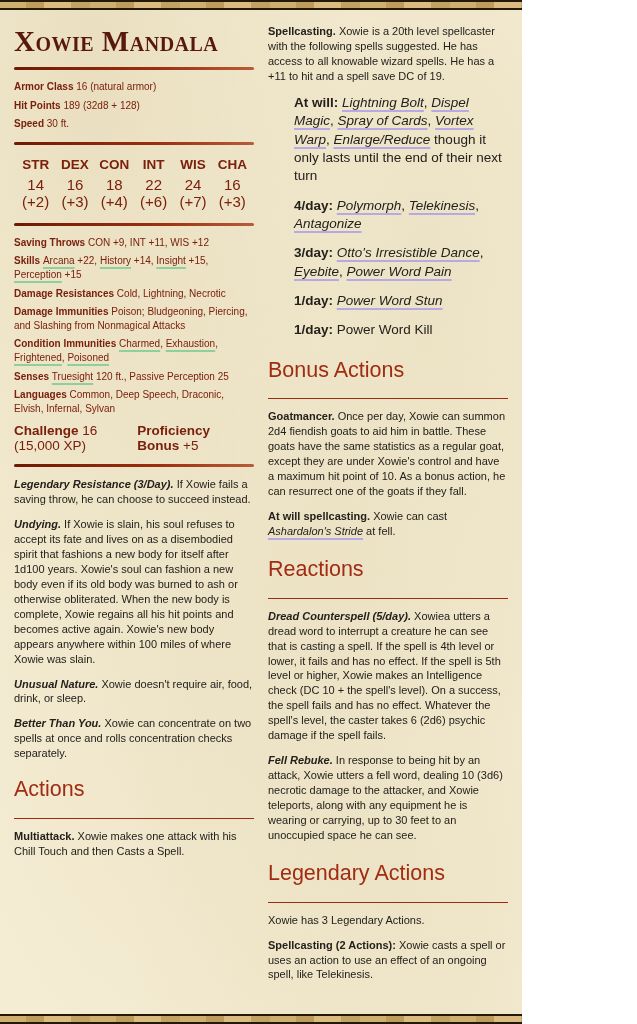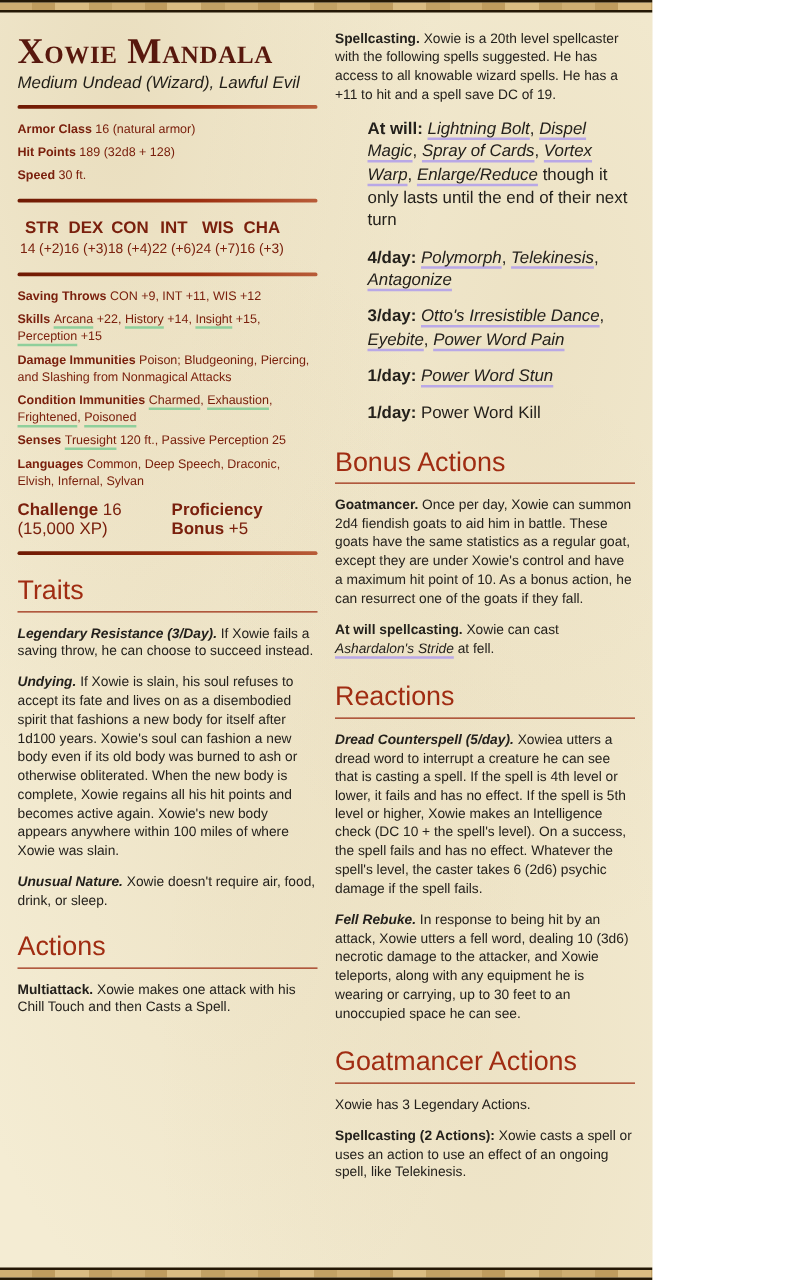--- a/index.html
+++ b/index.html
@@ -22,26 +22,26 @@
   .subtitle{font-style:italic;font-size:13.5px;color:#211e18;margin-top:2px;}
 
   .rule{height:3px;border-radius:2px;margin:11px 0 10px 0;
     background:linear-gradient(90deg,#6f1a03,#9c2f10 60%,#b85c38);}
 
   .prop{margin:4px 0;font-size:10px;line-height:1.42;color:#7a200d;}
   .plabel{font-weight:700;}
 
   .abilities{display:flex;text-align:center;color:#7a200d;padding:2px 2px;}
   .ab-name{font-weight:700;font-size:13.5px;}
-  .ab-val{font-size:11px;margin-top:4px;}
+  .ab-val{font-size:15px;margin-top:4px;}
 
   .challenge-row{display:flex;font-size:13.5px;color:#7a200d;margin:7px 0 2px 0;}
   .challenge-row .prof{margin-left:auto;margin-right:10px;}
 
-  h2{font-size:21.5px;font-weight:400;color:#a02c12;margin:17px 0 10px 0;padding-bottom:4px;
+  h2{font-size:21.5px;font-weight:400;color:#a02c12;margin:17px 0 10px 0;padding-bottom:16px;
      border-bottom:1.5px solid #9c2b10;line-height:1.1;}
   .col.right h2{margin-top:19px;}
 
   .body-p{font-size:11px;line-height:1.36;color:#24211c;margin:0 0 10px 0;}
   .spell-line{font-size:13.5px;line-height:1.36;color:#24211c;margin:0 0 11px 26px;}
   .col.right .top-block{margin-top:8px;}
 
   .run-b{font-weight:700;}
   .run-bi{font-weight:700;font-style:italic;}
   .run-glink{text-decoration:underline;text-decoration-color:#8fcf9b;text-decoration-thickness:1.5px;
@@ -52,21 +52,20 @@
 </head>
 <body>
 
 <div class="page">
   <div class="bar"></div>
 
   <div class="content">
 
     <div class="col left">
       <h1>Xowie Mandala</h1>
-      <div class="subtitle">Medium Undead (Wizard), Lawful Evil</div>
 
       <div class="rule"></div>
 
       <p class="prop"><span class="plabel">Armor Class</span> <span>16 (natural armor)</span></p>
       <p class="prop"><span class="plabel">Hit Points</span> <span>189 (32d8 + 128)</span></p>
       <p class="prop"><span class="plabel">Speed</span> <span>30 ft.</span></p>
 
       <div class="rule"></div>
 
       <div class="abilities">
@@ -93,36 +92,37 @@
         <div class="ab">
             <div class="ab-name">CHA</div>
             <div class="ab-val">16 (+3)</div>
           </div>
       </div>
 
       <div class="rule"></div>
 
       <p class="prop"><span class="run-b">Saving Throws </span><span class="run-p">CON +9, INT +11, WIS +12</span></p>
       <p class="prop"><span class="run-b">Skills </span><span class="run-glink">Arcana</span><span class="run-p"> +22, </span><span class="run-glink">History</span><span class="run-p"> +14, </span><span class="run-glink">Insight</span><span class="run-p"> +15, </span><span class="run-glink">Perception</span><span class="run-p"> +15</span></p>
+      <p class="prop"><span class="run-b">Damage Resistances </span><span class="run-p">Cold, Lightning, Necrotic</span></p>
       <p class="prop"><span class="run-b">Damage Immunities </span><span class="run-p">Poison; Bludgeoning, Piercing, and Slashing from Nonmagical Attacks</span></p>
       <p class="prop"><span class="run-b">Condition Immunities </span><span class="run-glink">Charmed</span><span class="run-p">, </span><span class="run-glink">Exhaustion</span><span class="run-p">, </span><span class="run-glink">Frightened</span><span class="run-p">, </span><span class="run-glink">Poisoned</span></p>
       <p class="prop"><span class="run-b">Senses </span><span class="run-glink">Truesight</span><span class="run-p"> 120 ft., Passive Perception 25</span></p>
       <p class="prop"><span class="run-b">Languages </span><span class="run-p">Common, Deep Speech, Draconic, Elvish, Infernal, Sylvan</span></p>
 
       <div class="challenge-row">
         <span class="chal"><span class="run-b">Challenge </span><span class="run-p">16 (15,000 XP)</span></span>
         <span class="prof"><span class="run-b">Proficiency Bonus </span><span class="run-p">+5</span></span>
       </div>
 
       <div class="rule"></div>
 
-      <h2>Traits</h2>
       <p class="body-p"><span class="run-bi">Legendary Resistance (3/Day).</span><span class="run-p"> If Xowie fails a saving throw, he can choose to succeed instead.</span></p>
       <p class="body-p"><span class="run-bi">Undying.</span><span class="run-p"> If Xowie is slain, his soul refuses to accept its fate and lives on as a disembodied spirit that fashions a new body for itself after 1d100 years. Xowie's soul can fashion a new body even if its old body was burned to ash or otherwise obliterated. When the new body is complete, Xowie regains all his hit points and becomes active again. Xowie's new body appears anywhere within 100 miles of where Xowie was slain.</span></p>
       <p class="body-p"><span class="run-bi">Unusual Nature.</span><span class="run-p"> Xowie doesn't require air, food, drink, or sleep.</span></p>
+      <p class="body-p"><span class="run-bi">Better Than You.</span><span class="run-p"> Xowie can concentrate on two spells at once and rolls concentration checks separately.</span></p>
 
       <h2>Actions</h2>
       <p class="body-p"><span class="run-b">Multiattack.</span><span class="run-p"> Xowie makes one attack with his Chill Touch and then Casts a Spell.</span></p>
 
     </div>
 
     <div class="col right">
       <p class="body-p top-block"><span class="run-b">Spellcasting.</span><span class="run-p"> Xowie is a 20th level spellcaster with the following spells suggested. He has access to all knowable wizard spells. He has a +11 to hit and a spell save DC of 19.</span></p>
 
       <p class="spell-line"><span class="run-b">At will:</span><span class="run-p"> </span><span class="run-plink">Lightning Bolt</span><span class="run-p">, </span><span class="run-plink">Dispel Magic</span><span class="run-p">, </span><span class="run-plink">Spray of Cards</span><span class="run-p">, </span><span class="run-plink">Vortex Warp</span><span class="run-p">, </span><span class="run-plink">Enlarge/Reduce</span><span class="run-p"> though it only lasts until the end of their next turn</span></p>
@@ -132,21 +132,21 @@
       <p class="spell-line"><span class="run-b">1/day:</span><span class="run-p"> Power Word Kill</span></p>
 
       <h2>Bonus Actions</h2>
       <p class="body-p"><span class="run-b">Goatmancer.</span><span class="run-p"> Once per day, Xowie can summon 2d4 fiendish goats to aid him in battle. These goats have the same statistics as a regular goat, except they are under Xowie's control and have a maximum hit point of 10. As a bonus action, he can resurrect one of the goats if they fall.</span></p>
       <p class="body-p"><span class="run-b">At will spellcasting.</span><span class="run-p"> Xowie can cast </span><span class="run-plink">Ashardalon's Stride</span><span class="run-p"> at fell.</span></p>
 
       <h2>Reactions</h2>
       <p class="body-p"><span class="run-bi">Dread Counterspell (5/day).</span><span class="run-p"> Xowiea utters a dread word to interrupt a creature he can see that is casting a spell. If the spell is 4th level or lower, it fails and has no effect. If the spell is 5th level or higher, Xowie makes an Intelligence check (DC 10 + the spell's level). On a success, the spell fails and has no effect. Whatever the spell's level, the caster takes 6 (2d6) psychic damage if the spell fails.</span></p>
       <p class="body-p"><span class="run-bi">Fell Rebuke.</span><span class="run-p"> In response to being hit by an attack, Xowie utters a fell word, dealing 10 (3d6) necrotic damage to the attacker, and Xowie teleports, along with any equipment he is wearing or carrying, up to 30 feet to an unoccupied space he can see.</span></p>
 
-      <h2>Goatmancer Actions</h2>
+      <h2>Legendary Actions</h2>
       <p class="body-p">Xowie has 3 Legendary Actions.</p>
       <p class="body-p"><span class="run-b">Spellcasting (2 Actions):</span><span class="run-p"> Xowie casts a spell or uses an action to use an effect of an ongoing spell, like Telekinesis.</span></p>
 
     </div>
 
   </div>
 
   <div class="bar"></div>
 </div>
 

